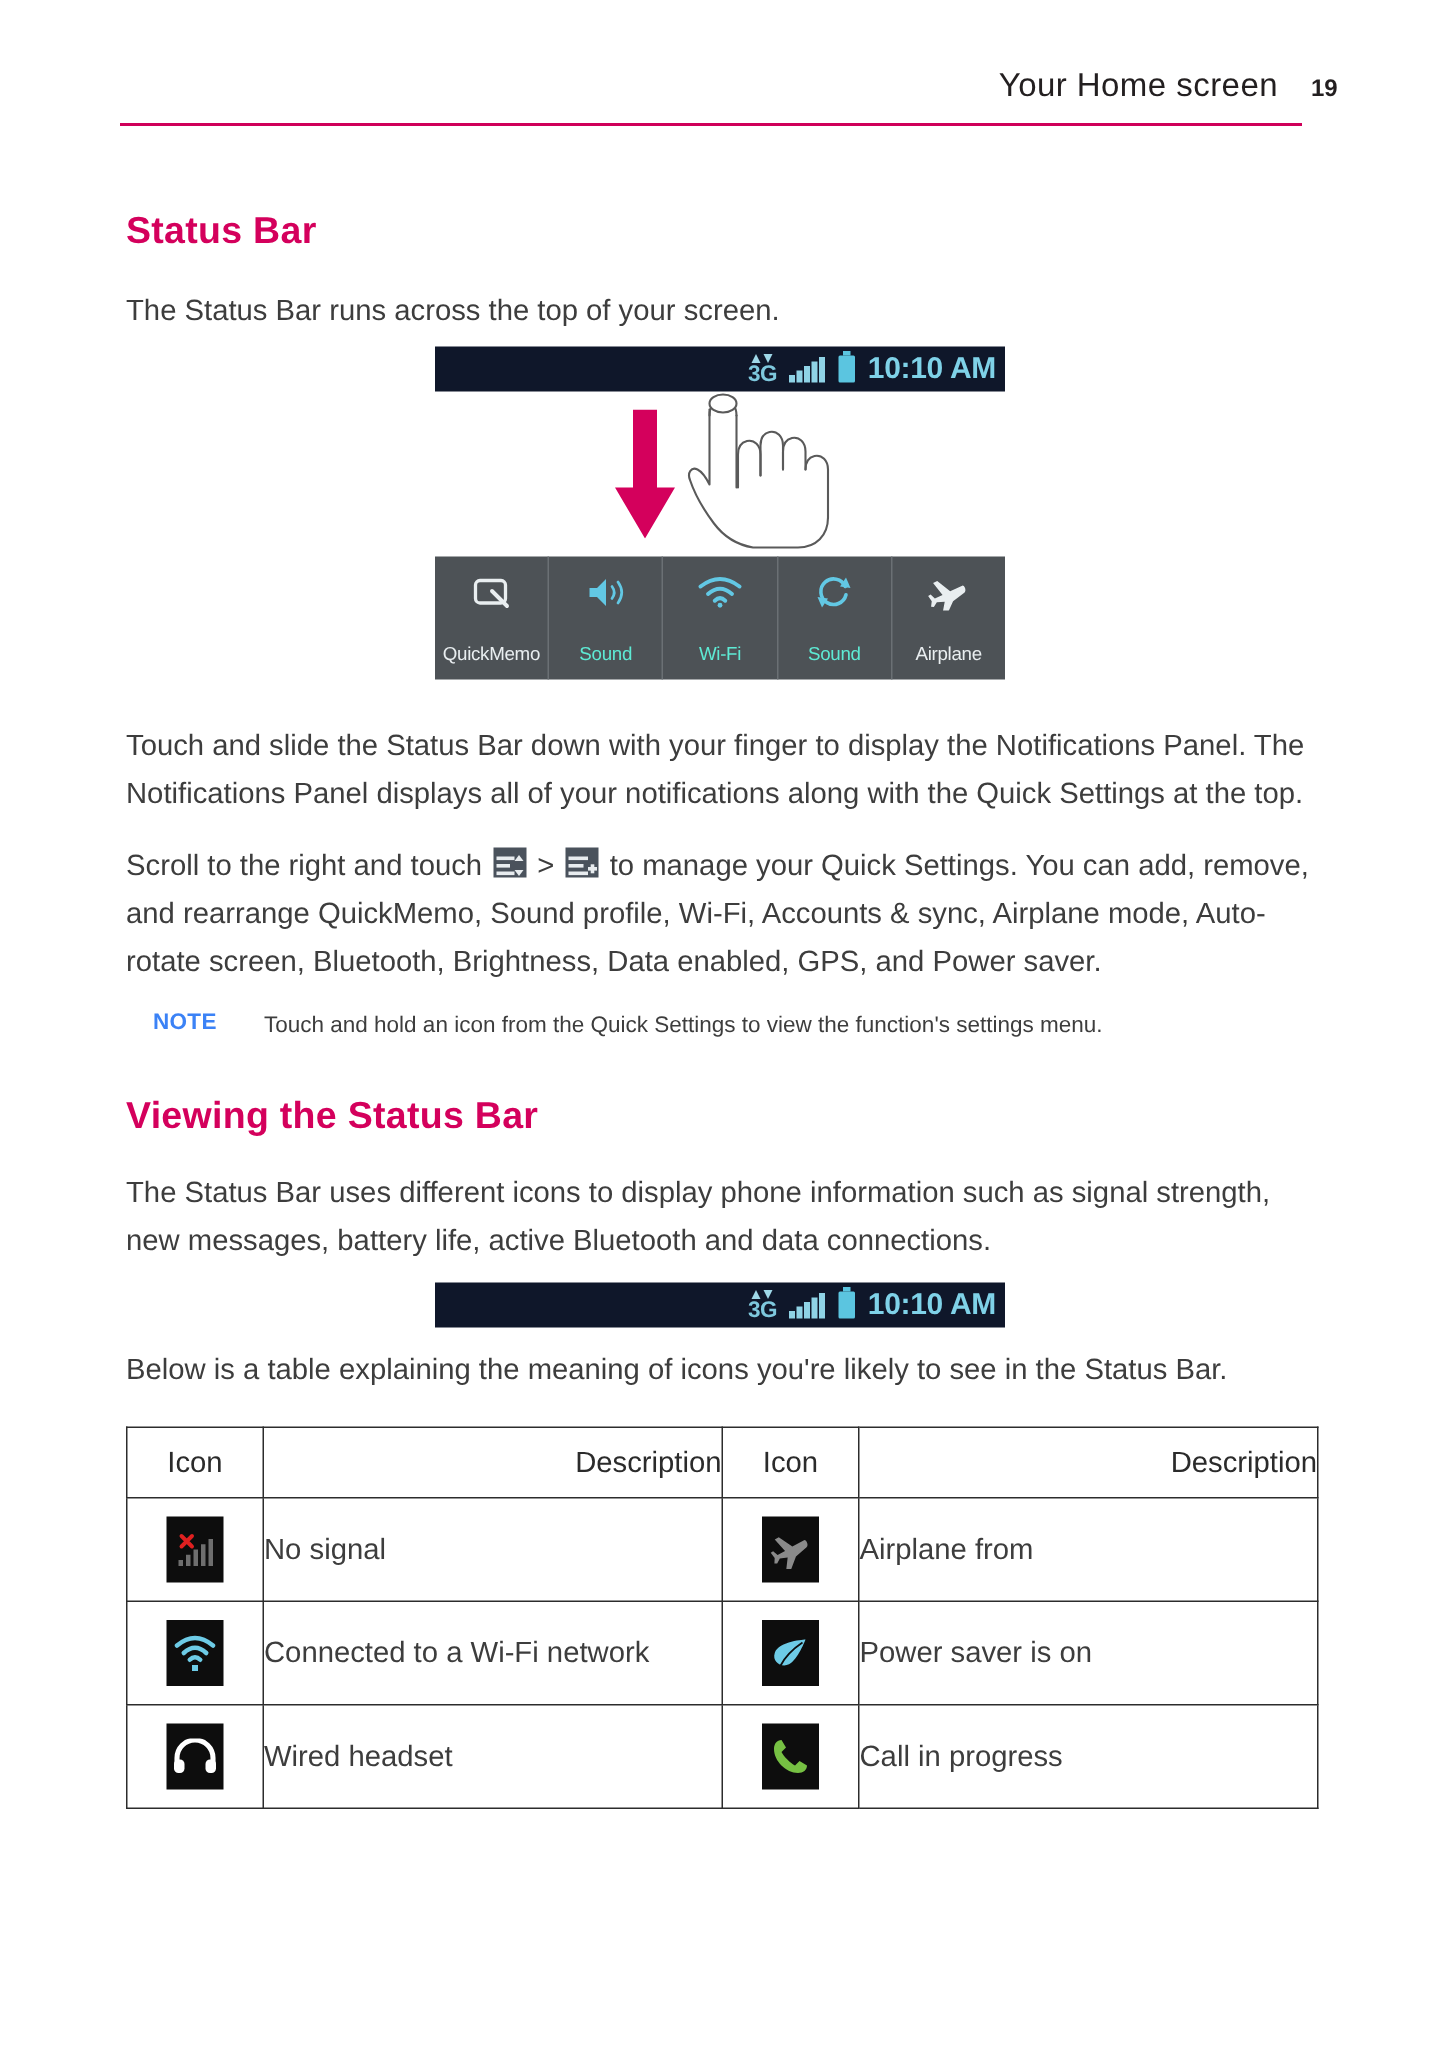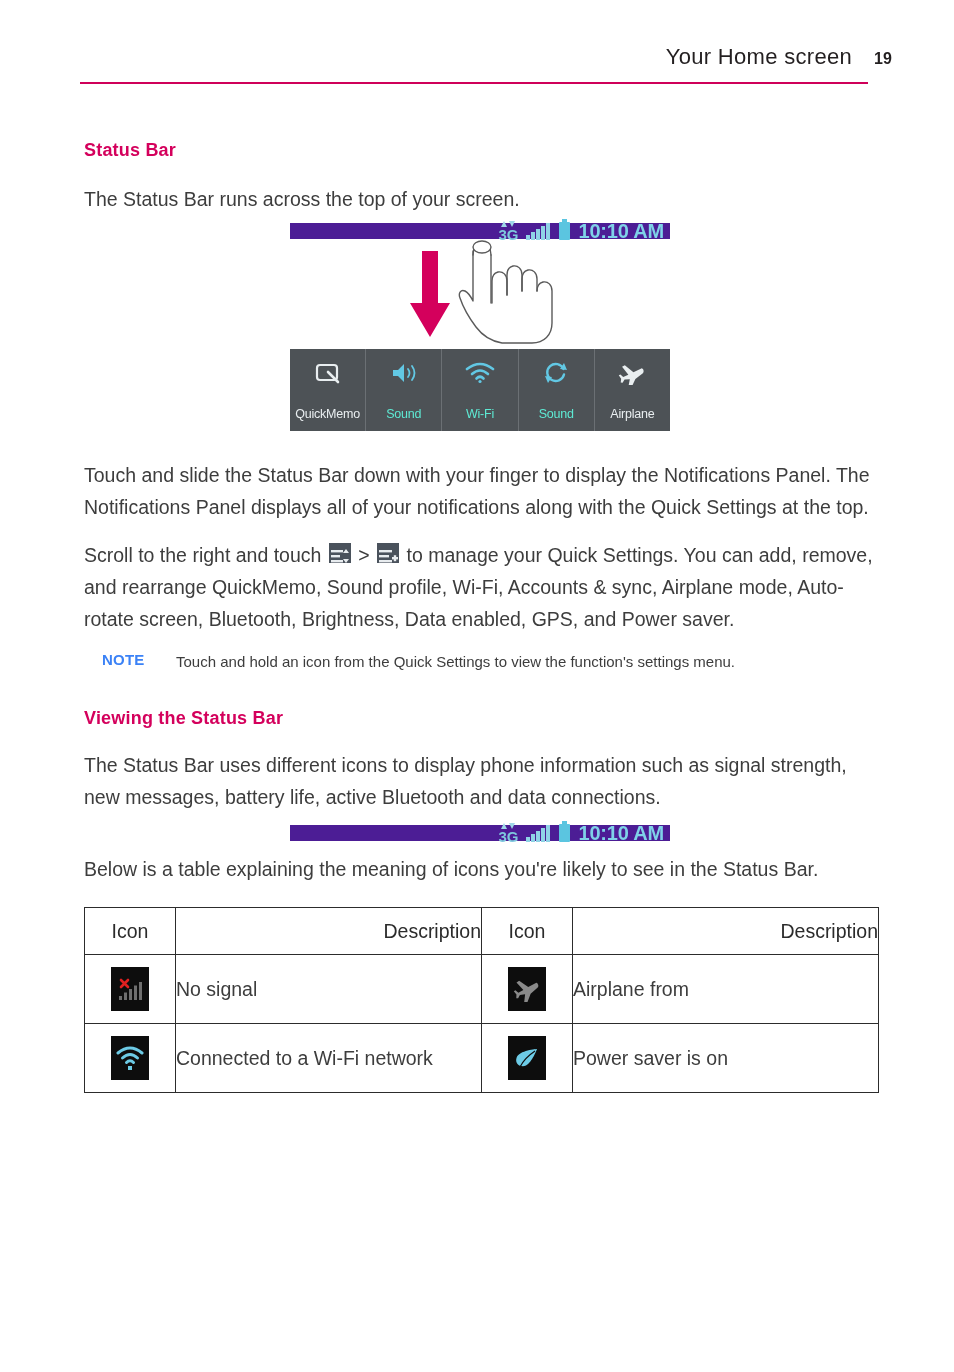--- a/index.html
+++ b/index.html
@@ -55,21 +55,21 @@
   }
 
   
   .content {
     position: absolute;
     left: 84px;
     top: 140px;
     width: 792px;
   }
   h2.section-title {
-    font-size: 18px;
+    font-size: 25px;
     font-weight: bold;
     color: #d4005c;
     margin: 0 0 22px 0;
     letter-spacing: 0.2px;
   }
   h2.section-title.second {
     margin-top: 36px;
     margin-bottom: 20px;
   }
   p.body-text {
@@ -81,22 +81,22 @@
   p.tight { margin-bottom: 6px; }
 
   
   .statusbar-wrap {
     width: 380px;
     margin: 8px auto 0 auto;
     position: relative;
   }
   .statusbar {
     width: 380px;
-    height: 16px;
-    background: #4c1d95;
+    height: 30px;
+    background: #0f172a;
     display: flex;
     align-items: center;
     justify-content: flex-end;
     box-sizing: border-box;
     padding-right: 6px;
     position: relative;
   }
   .sb-dataarrows {
     display: flex;
     flex-direction: column;
@@ -506,16 +506,36 @@
           <span class="tile">
             <svg width="28" height="26" viewBox="0 0 28 26">
               <path d="M24 4 C24 4 6 5 3.5 13 C1.5 19 8 23 13 20.5 C19 17.5 24 4 24 4 Z" fill="#6dcbe6"></path>
               <path d="M22 6 C16 10 10 16 7 22" stroke="#0d0d0d" stroke-width="1.2" fill="none"></path>
             </svg>
           </span>
         </td>
         <td class="col-desc">Power saver is on</td>
       </tr>
 
+      <tr>
+        <td class="col-icon">
+          <span class="tile">
+            <svg width="30" height="24" viewBox="0 0 30 24">
+              <path d="M3 19 L3 13 A12 12 0 0 1 27 13 L27 19" fill="none" stroke="#ffffff" stroke-width="3.4"></path>
+              <rect x="1" y="14" width="7" height="9" rx="3" fill="#ffffff"></rect>
+              <rect x="22" y="14" width="7" height="9" rx="3" fill="#ffffff"></rect>
+            </svg>
+          </span>
+        </td>
+        <td class="col-desc">Wired headset</td>
+        <td class="col-icon">
+          <span class="tile">
+            <svg width="26" height="26" viewBox="0 0 26 26">
+              <path d="M7 2 C4 2 2 4.5 2 8 C2 16 10 24 18 24 C21.5 24 24 22 24 19 L19 16 L16 19 C13 17.5 8.5 13 7 10 L10 7 Z" fill="#76c043"></path>
+            </svg>
+          </span>
+        </td>
+        <td class="col-desc">Call in progress</td>
+      </tr>
     </tbody>
   </table>
 
 </div>
 
 </body></html>

